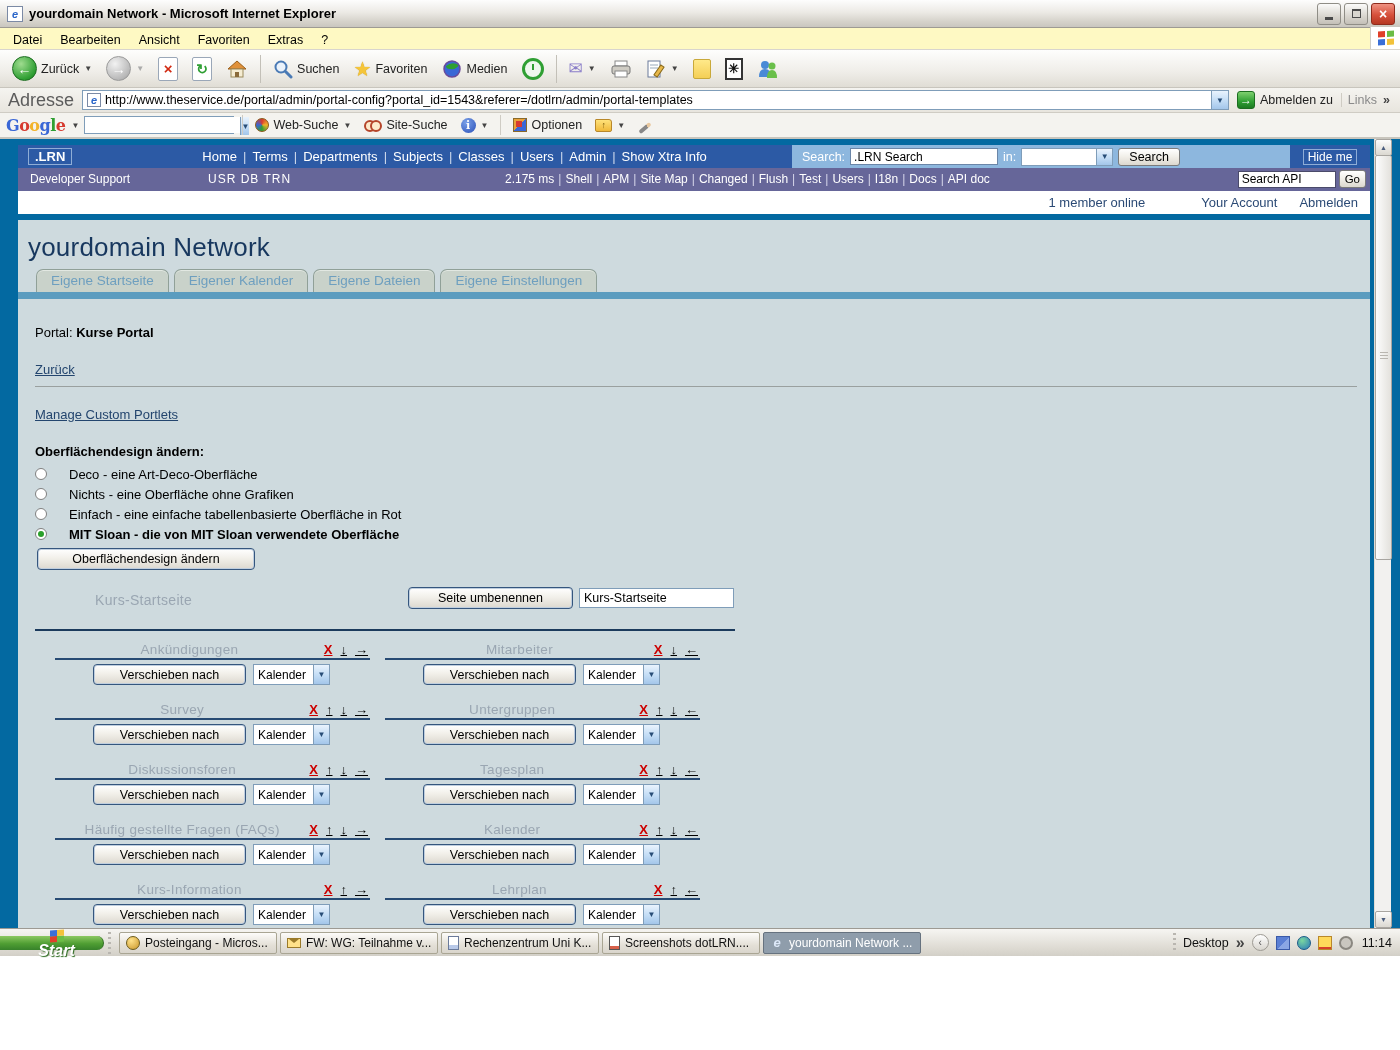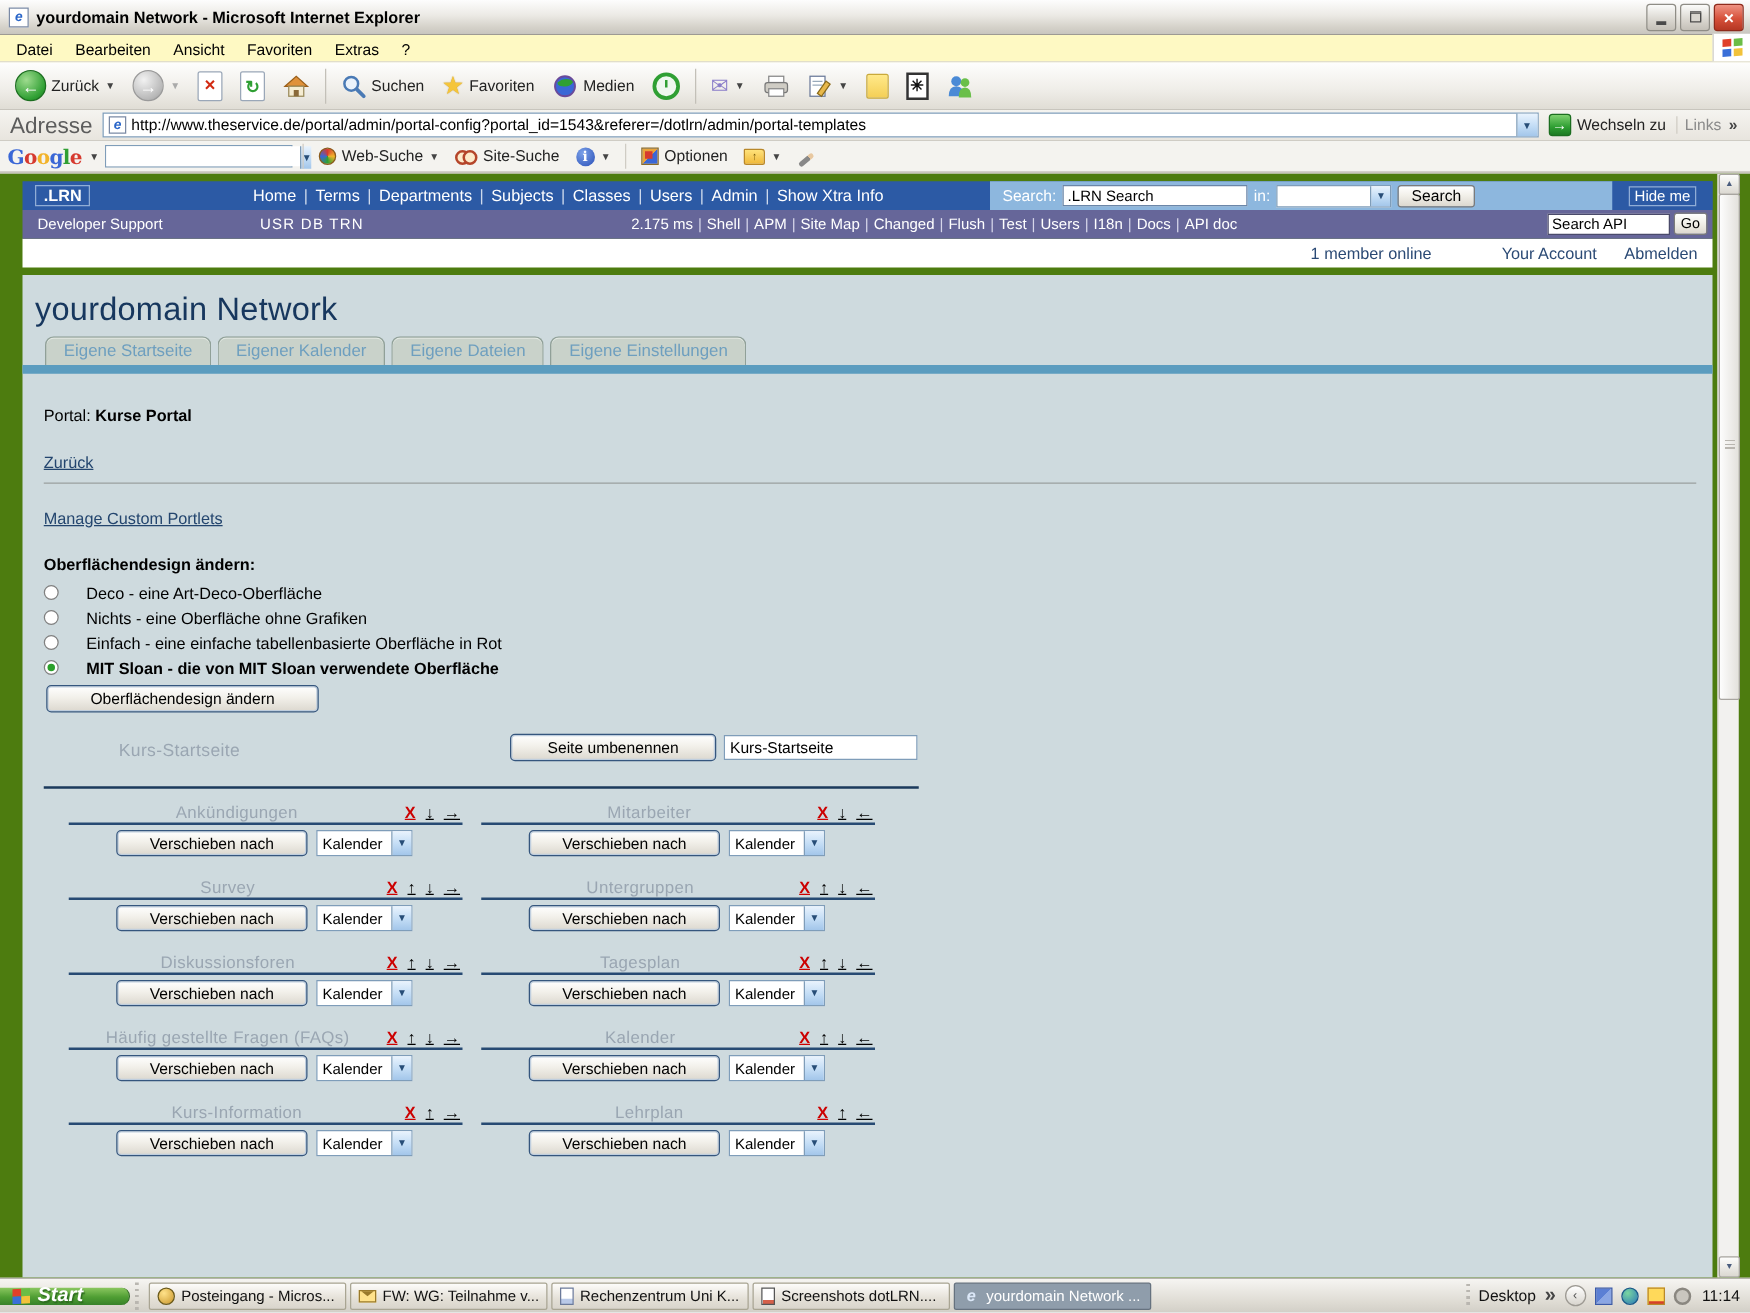--- a/index.html
+++ b/index.html
@@ -91,21 +91,21 @@
   .info-circle { width:15px; height:15px; border-radius:50%; background:radial-gradient(circle at 35% 30%, #7aa0e8, #2a50b8); color:#fff;
     font-weight:bold; font-size:11px; display:flex; align-items:center; justify-content:center; font-family:"DejaVu Serif",serif; }
   .opt-ico { width:14px; height:14px; background:linear-gradient(135deg,#e8a33a 50%,#3a67d6 50%); border:1px solid #8a6a2a; position:relative; }
   .opt-ico::after{ content:""; position:absolute; left:2px; top:2px; width:6px; height:6px; background:#d63a2f; }
   .folder-ico { width:17px; height:13px; background:linear-gradient(#ffe27a,#f0b93a); border:1px solid #b9882a; border-radius:1px 3px 2px 2px;
     display:flex; align-items:center; justify-content:center; font-size:9px; color:#7a5a0a; font-weight:bold; }
   .pencil-ico { width:14px; height:4px; background:linear-gradient(90deg,#888 70%,#e8c8a0 70%); transform:rotate(-40deg); border-radius:2px; margin-top:6px; }
   .g-sep { width:1px; height:20px; background:#cfccc4; margin:0 3px; }
 
   
-  .viewport { position:relative; height:883px; background:#4d7c0f; overflow:hidden; }
+  .viewport { position:relative; height:789px; background:#0369a1; overflow:hidden; }
   .lrn-page { position:absolute; left:18px; top:6px; width:1352px; bottom:0; }
 
   .lrn-nav { height:23px; display:flex; align-items:center; background:#2c5aa5; color:#fff; font-size:13px; }
   .lrn-logo { margin-left:10px; padding:0 6px; border:1px solid #8fadd6; font-weight:bold; font-size:13px; }
   .lrn-links { margin-left:128px; display:flex; white-space:nowrap; }
   .lrn-links a { color:#fff; text-decoration:none; padding:0 2px; }
   .lrn-links .sep { color:#cdd9ec; padding:0 4px; }
   .lrn-search { margin-left:auto; height:23px; display:flex; align-items:center; gap:5px; background:#8db7de; padding:0 10px; width:498px; }
   .lrn-search .s-label { color:#fff; font-size:12.5px; }
   .lrn-search input { width:148px; height:17px; border:1px solid #6b86a8; font-size:12px; padding-left:3px; font-family:"Liberation Sans",sans-serif; }
@@ -184,21 +184,21 @@
   .sb-thumb { position:absolute; left:0; top:16px; width:17px; height:405px;
     background:linear-gradient(90deg,#fdfdfd,#e3e1dc); border:1px solid #a8a5a0; border-radius:2px; }
   .sb-grip { position:absolute; left:4px; top:196px; width:8px; height:8px;
     background:repeating-linear-gradient(#b9b6b0 0 1px, transparent 1px 3px); }
 
   
   .taskbar { height:28px; display:flex; align-items:center; background:linear-gradient(#f6f5f2,#dedbd3 70%,#d2cfc7);
     border-top:1px solid #9d9a93; padding-left:0; }
   .start-btn { height:14px; width:104px; display:flex; align-items:center; gap:6px; padding-left:10px;
     background:linear-gradient(#8cc861,#4f9e33 55%,#37822a); border-radius:0 12px 12px 0; border-right:1px solid #2c6b1f;
-    color:#fff; font-weight:bold; font-style:italic; font-size:16px; text-shadow:1px 1px 1px #2c6b1f; }
+    color:#fff; font-weight:bold; font-style:italic; font-size:16px; text-shadow:1px 1px 1px #2c6b1f;flex-direction:column; }
   .start-btn .winflag { width:14px; height:12px; }
   .ql-grip { width:10px; height:22px; margin:0 4px; background:repeating-linear-gradient(#b9b6b0 0 2px, transparent 2px 5px); width:3px; }
   .tasks { display:flex; gap:3px; margin-left:4px; }
   .task { width:158px; height:22px; display:flex; align-items:center; gap:5px; padding:0 6px;
     background:linear-gradient(#fdfcfa,#e4e0d7 60%,#d9d5cc); border:1px solid #a9a593; border-radius:2px;
     font-size:12px; color:#111; white-space:nowrap; overflow:hidden; }
   .task.active { background:#8f9dab; border-color:#66727f; color:#fff; }
   .t-ico { flex:0 0 auto; width:14px; height:14px; display:flex; align-items:center; justify-content:center; }
   .t-outlook { border-radius:50%; background:radial-gradient(circle at 35% 30%, #ffe28a, #c9962a); border:1px solid #6b5a1a; }
   .t-mail { background:#ffe28a; border:1px solid #9a7a2a; height:10px; position:relative; }
@@ -342,21 +342,21 @@
 
   <div class="addressbar">
     <span class="addr-label">Adresse</span>
     <span class="addr-field">
       <span class="ie-doc-icon">e</span>
       <input class="addr-url" value="http://www.theservice.de/portal/admin/portal-config?portal_id=1543&amp;referer=/dotlrn/admin/portal-templates" style="">
       <span class="combo-arrow">▼</span>
     </span>
     <span class="go-btn">
       <span class="go-arrow">→</span>
-      <span>Wechseln zu</span>
+      <span>Abmelden zu</span>
     </span>
     <span class="links-label">
       <span>Links</span>
       <span class="chev">»</span>
     </span>
   </div>
 
   <div class="googlebar">
     <span class="google-logo" id="google-logo"><b>G</b><b>o</b><b>o</b><b>g</b><b>l</b><b>e</b></span>
     <span class="drop">▼</span>

